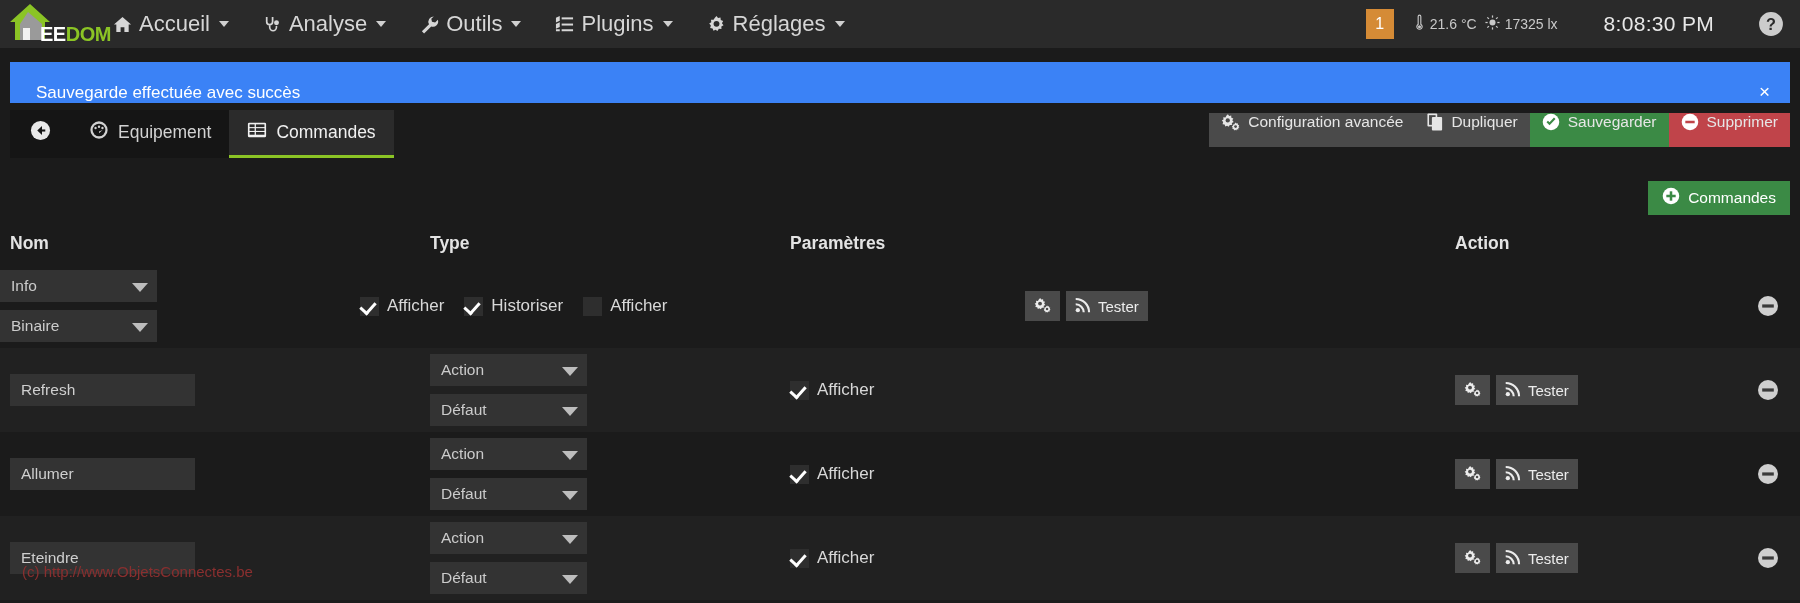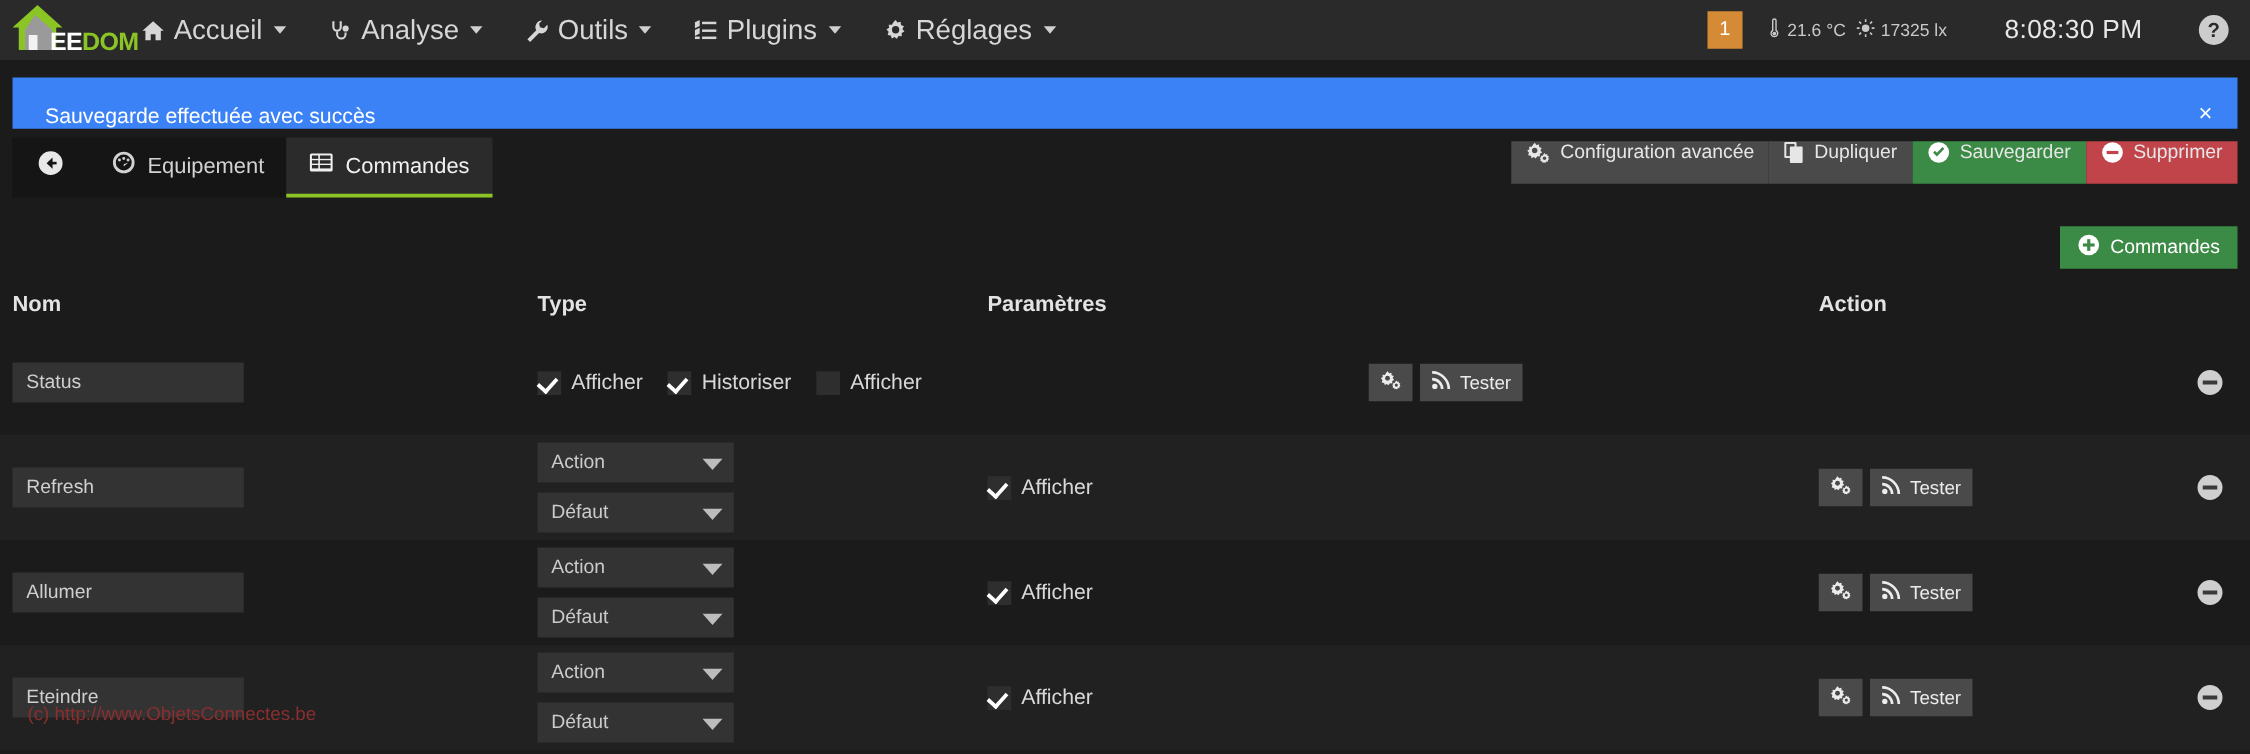--- a/index.html
+++ b/index.html
@@ -389,22 +389,29 @@
   <div class="table">
 
     <div class="thead">
       <div class="col-nom">Nom</div>
       <div class="col-type">Type</div>
       <div class="col-param">Paramètres</div>
       <div class="col-action">Action</div>
     </div>
 
     <div class="trow odd">
-      <div class="name-cell">
-        <input class="name-input" value="Status" style="">
+      <div class="type-cell">
+        <div class="sel">
+          <span>Info</span>
+          <span class="arw"></span>
+        </div>
+        <div class="sel">
+          <span>Binaire</span>
+          <span class="arw"></span>
+        </div>
       </div>
       <div class="param-cell">
         <span class="chk-group">
           <span class="chk on"></span>
           <span class="chk-label">Afficher</span>
         </span>
         <span class="chk-group">
           <span class="chk on"></span>
           <span class="chk-label">Historiser</span>
         </span>

